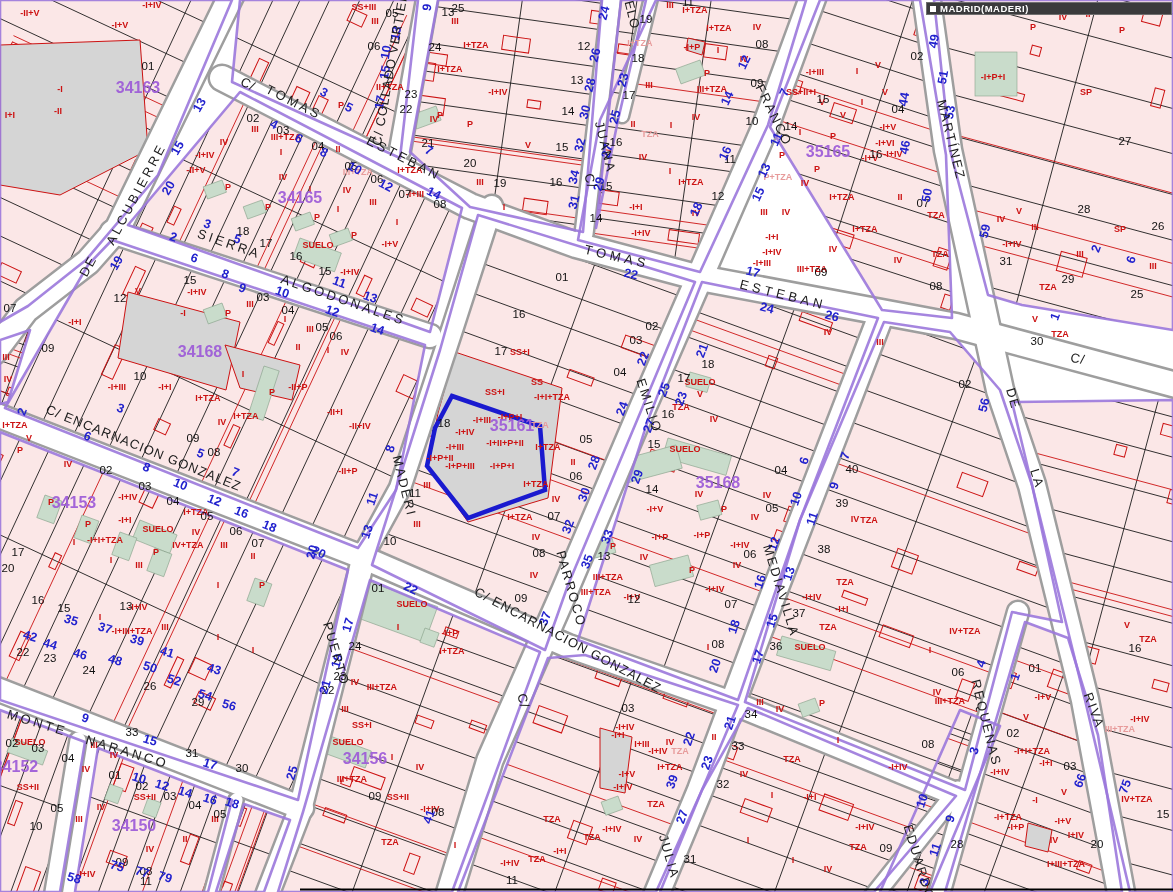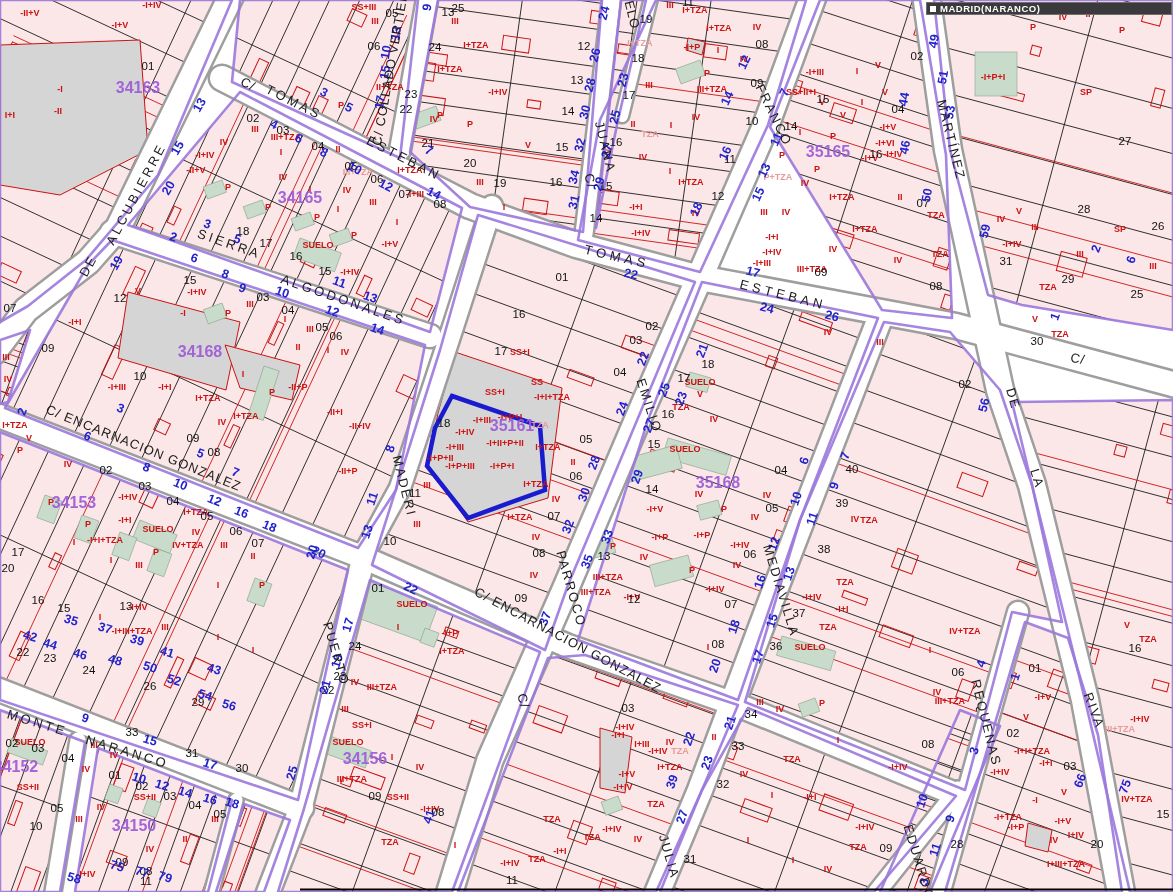--- a/index.html
+++ b/index.html
@@ -1394,15 +1394,15 @@
         <text x="74" y="508" text-anchor="middle" class="t-bl">34153</text>
         <text x="828" y="157" text-anchor="middle" class="t-bl">35165</text>
         <text x="512" y="431" text-anchor="middle" class="t-bl">35161</text>
         <text x="718" y="488" text-anchor="middle" class="t-bl">35168</text>
         <text x="365" y="764" text-anchor="middle" class="t-bl">34156</text>
         <text x="134" y="831" text-anchor="middle" class="t-bl">34150</text>
         <text x="16" y="772" text-anchor="middle" class="t-bl">34152</text>
       </svg></div>
   <div class="locbar">
     <span class="locbar-icon"></span>
-    <span class="locbar-text">MADRID(NARANCO)</span>
+    <span class="locbar-text">MADRID(MADERI)</span>
   </div>
 </div>
 
 </body></html>

